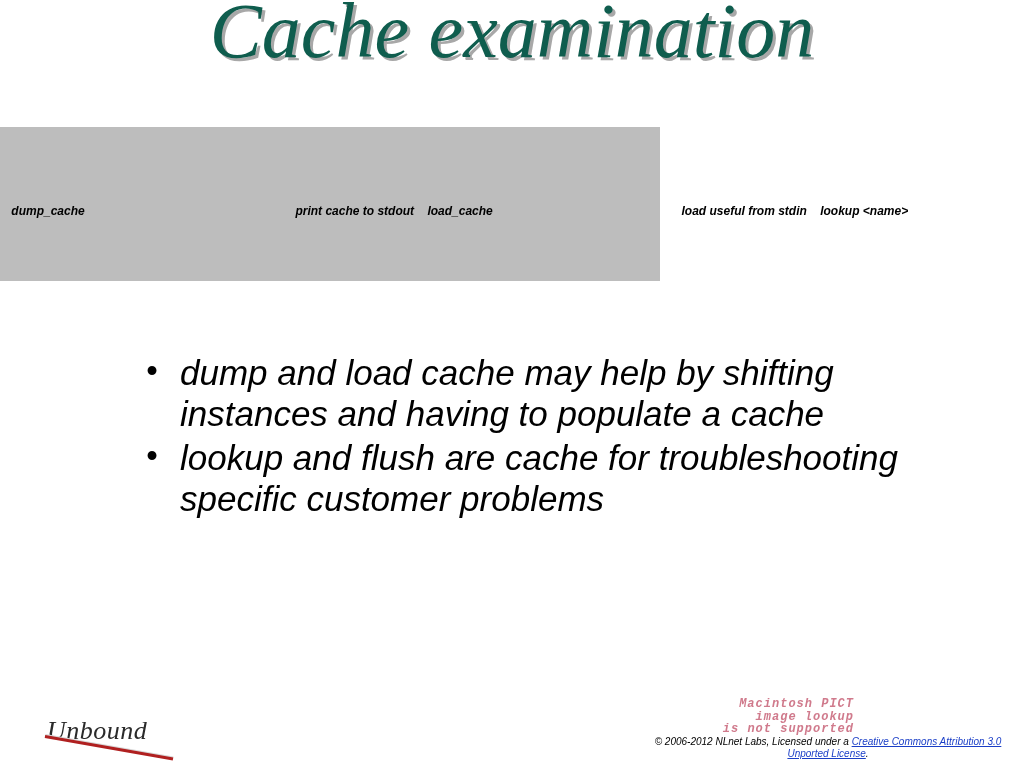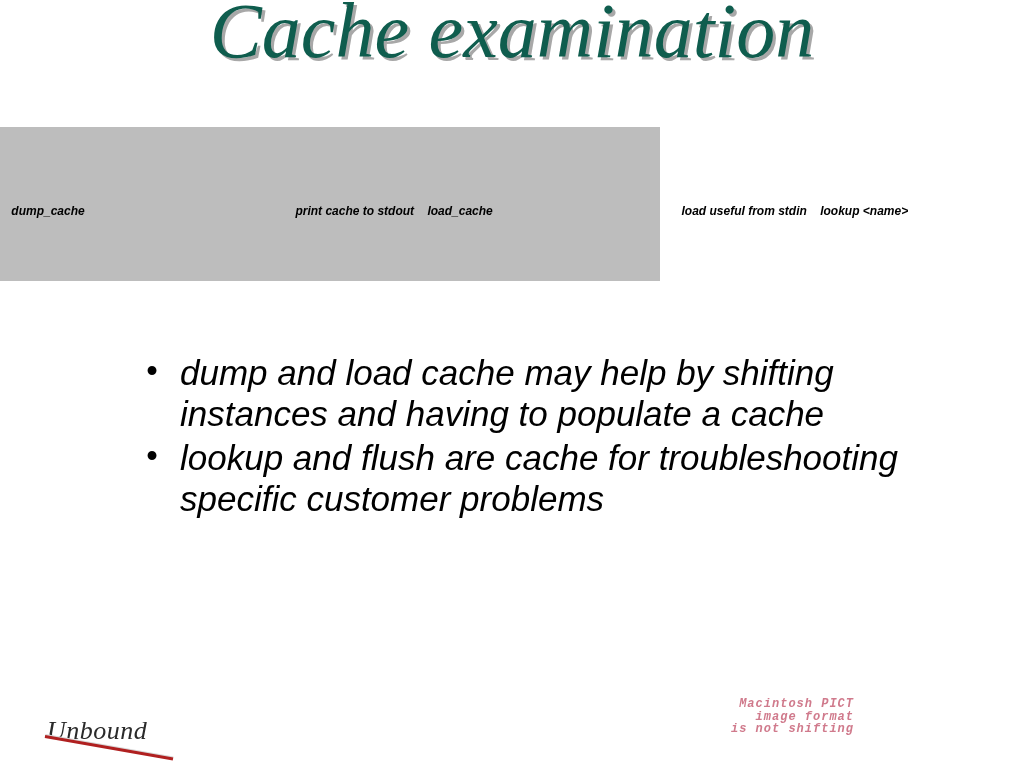--- a/index.html
+++ b/index.html
@@ -187,18 +187,22 @@
     </ul>
   </div>
 
   <div class="logo">
     <span class="u2">Unbound</span>
     <div class="logo-strike"></div>
   </div>
 
   <div class="pict-error">
     <span>Macintosh PICT</span><br>
-    <span>image format</span><br>
-    <span>is not shifting</span>
-  </div>
-
+    <span>image lookup</span><br>
+    <span>is not supported</span>
+  </div>
+
+  <div class="footer">
+    <span>© 2006-2012 NLnet Labs, Licensed under a </span>
+    <a href="#">Creative Commons Attribution 3.0 Unported License</a><span>.</span>
+  </div>
 
 </div>
 
 </body></html>

